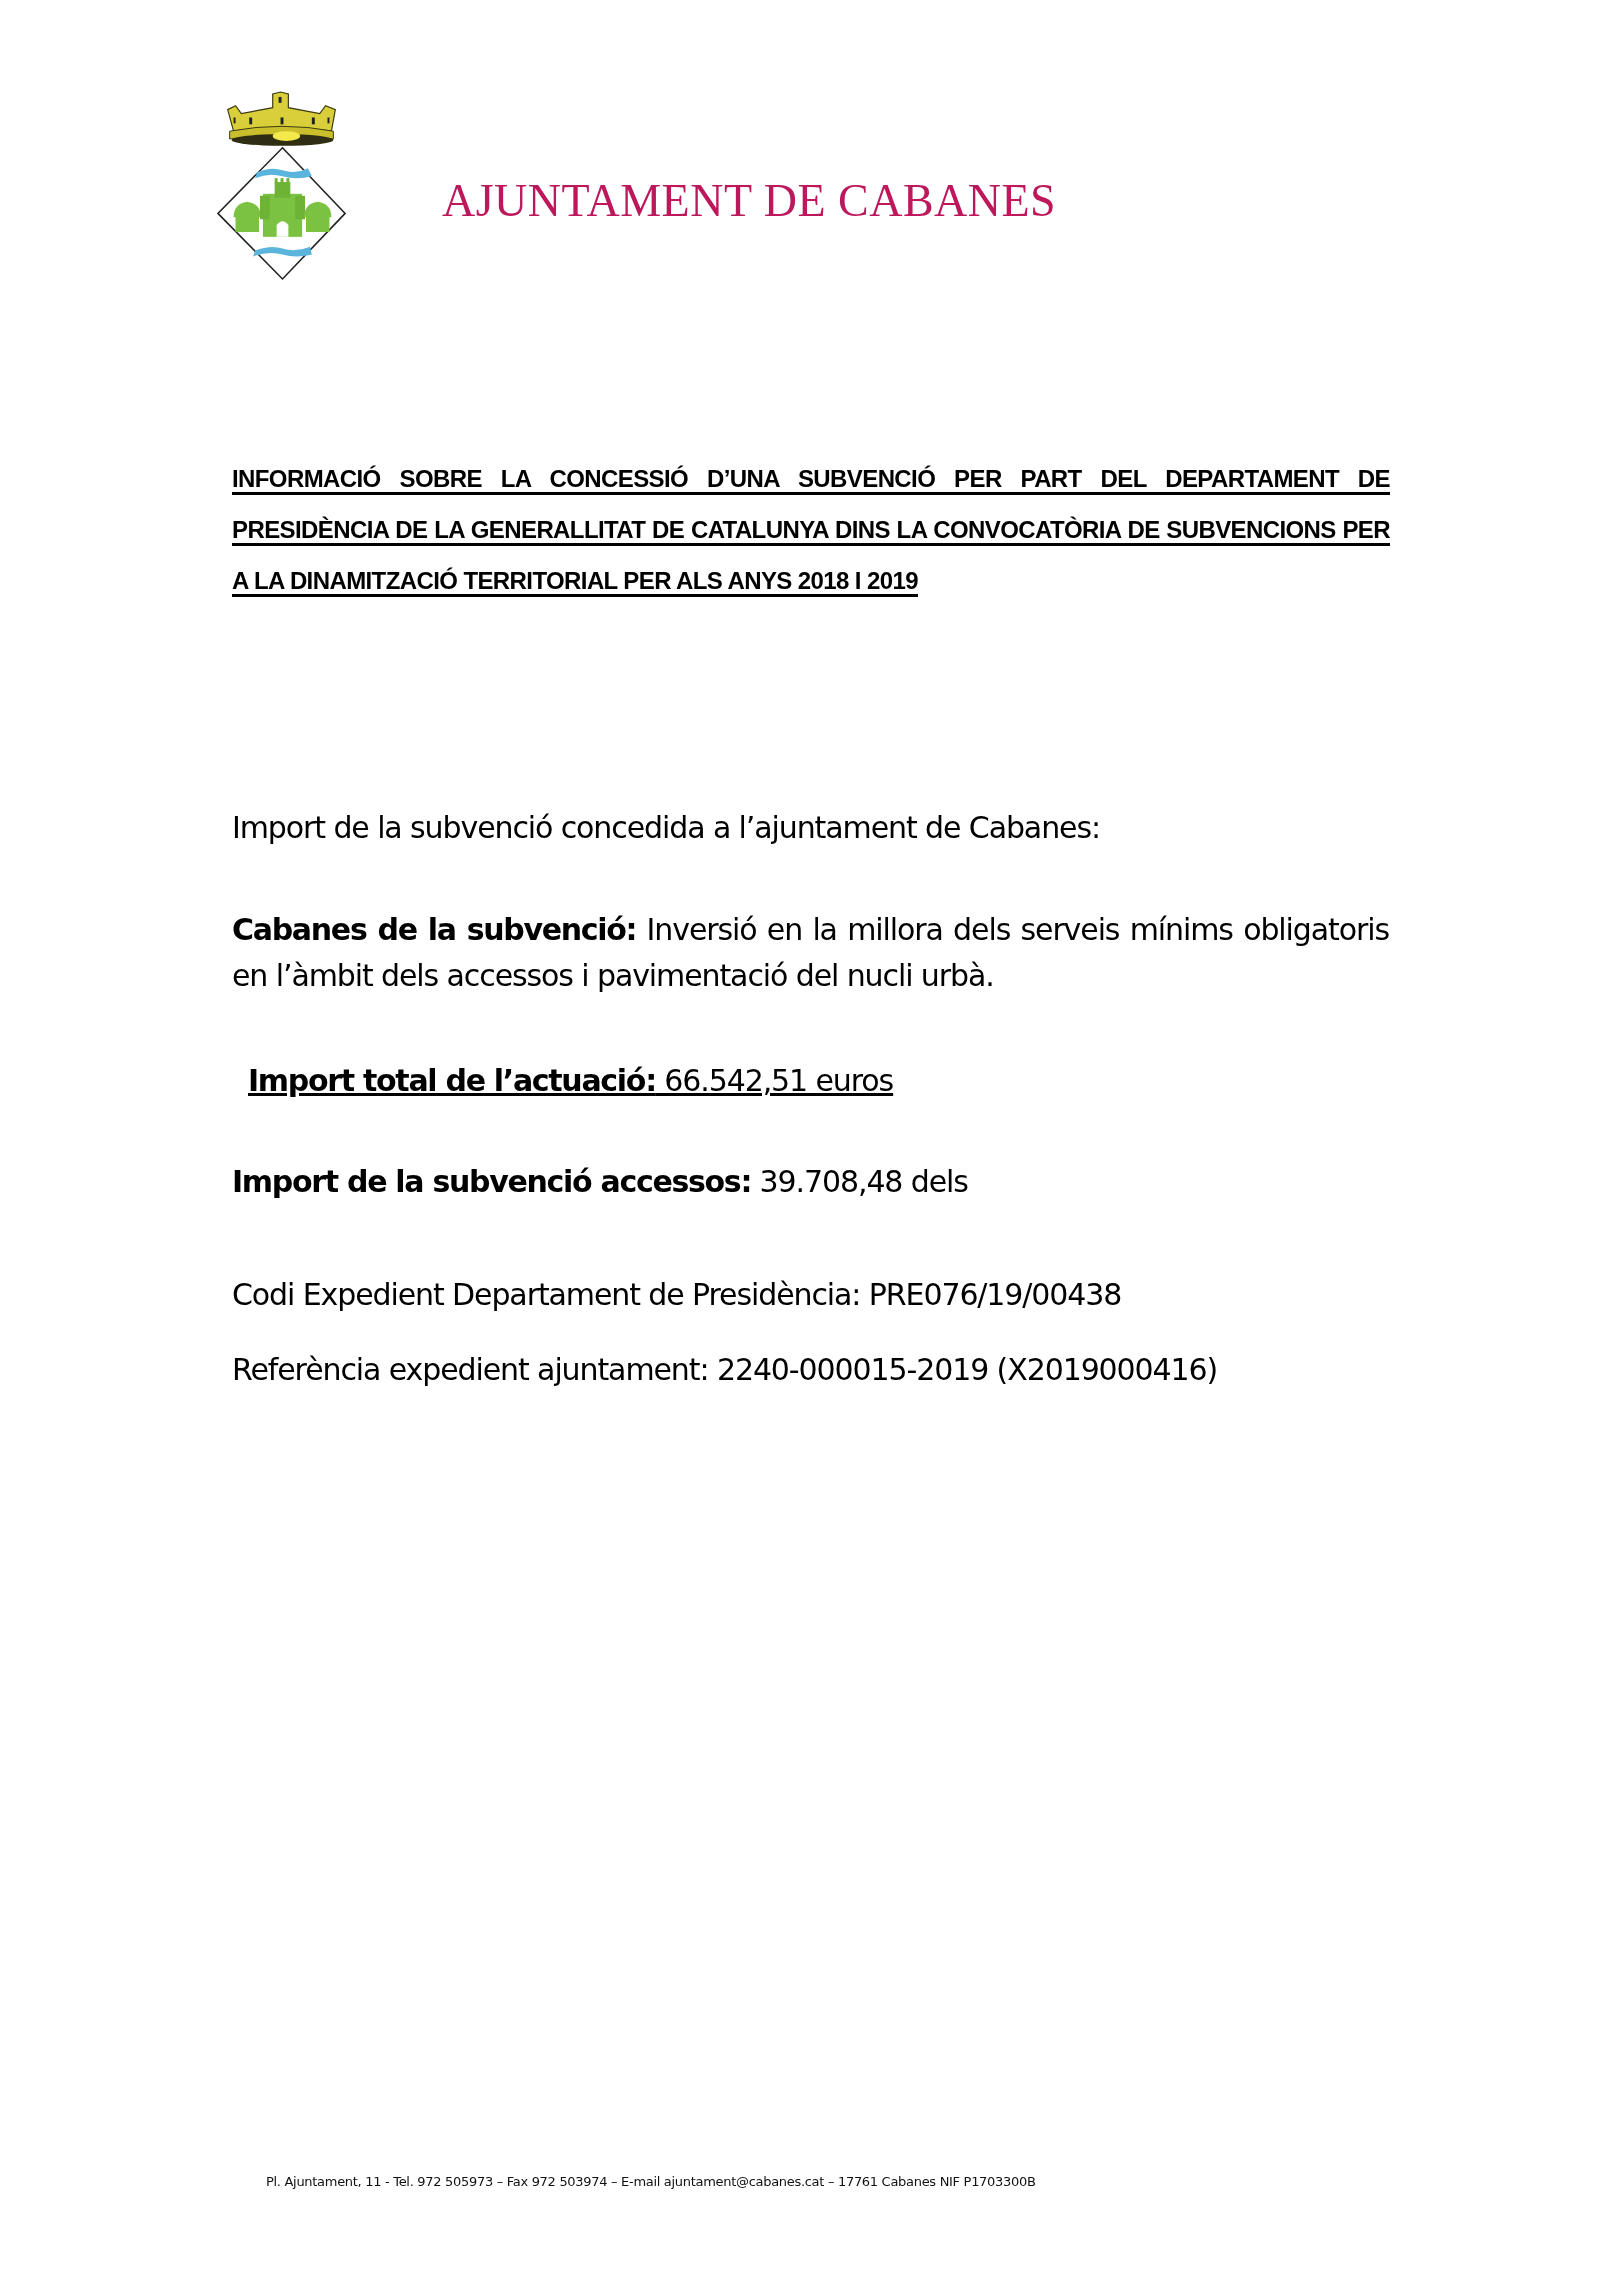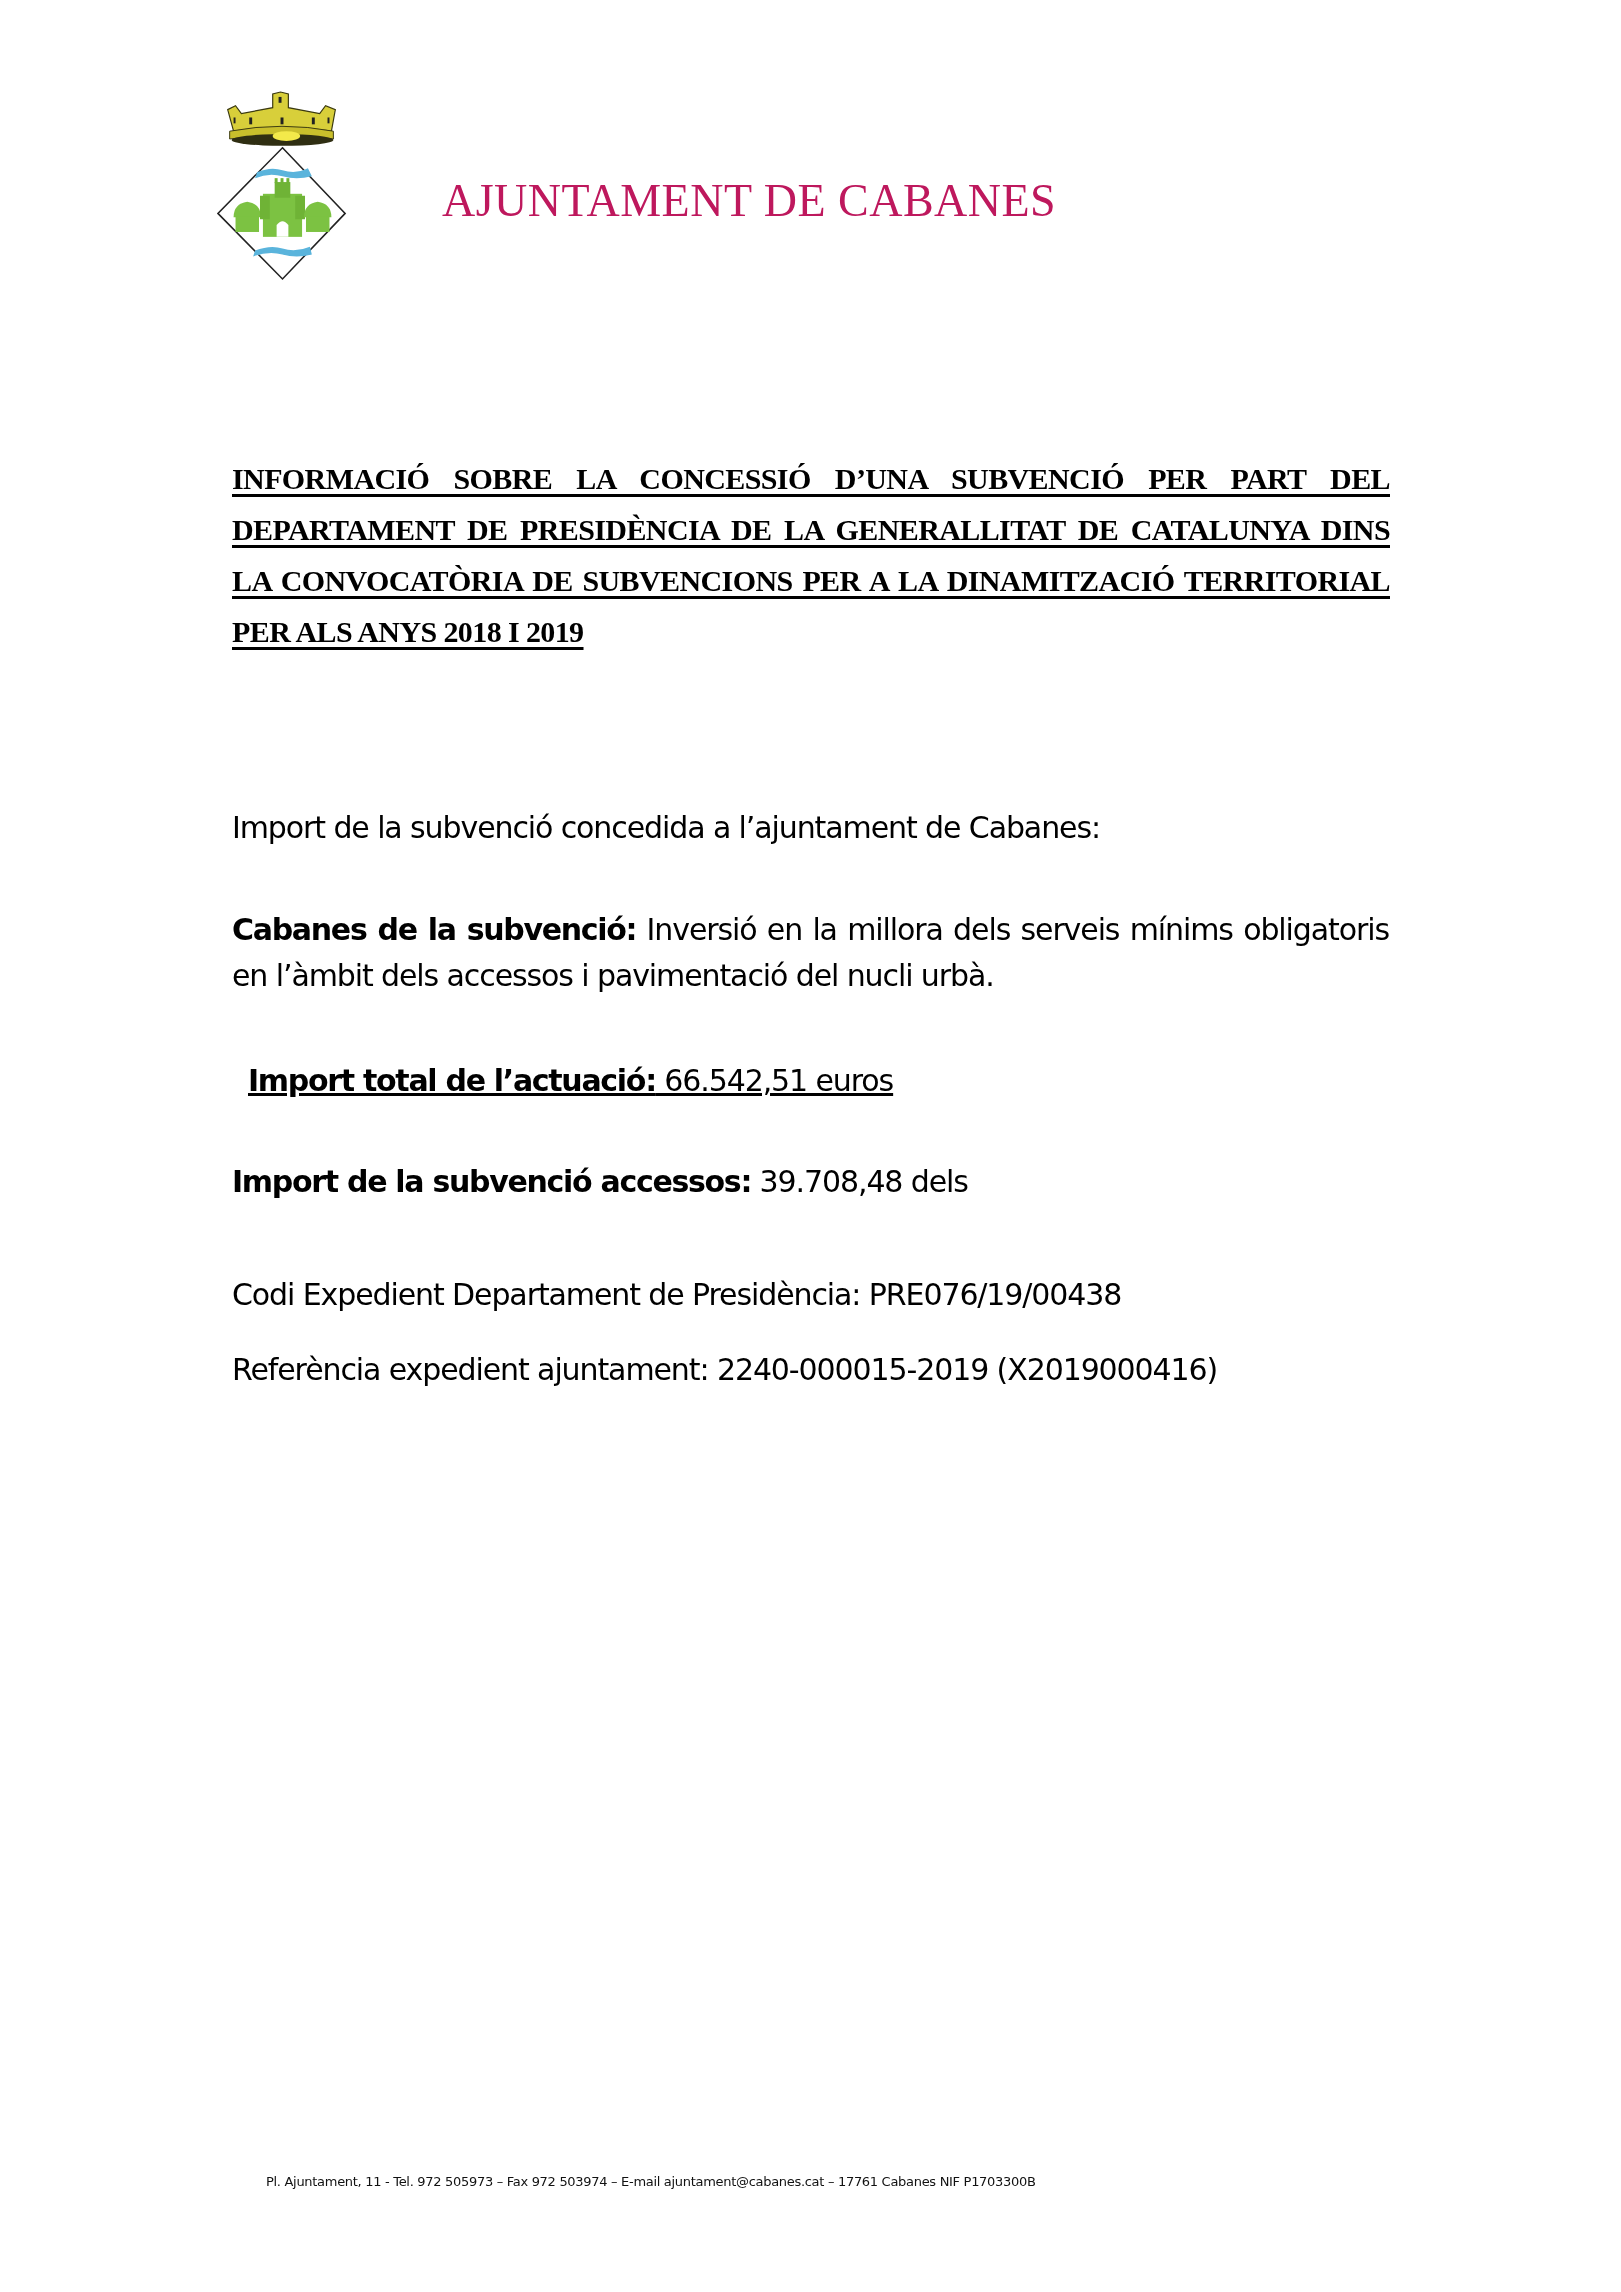--- a/index.html
+++ b/index.html
@@ -44,23 +44,23 @@
       color: #be185d;
       margin-left: 36px;
     }
 
     
     .title {
       position: absolute;
       left: 232px;
       top: 453px;
       width: 1158px;
-      font-family: Liberation Serif, serif;
+      font-family: Liberation Sans, sans-serif;
       font-weight: bold;
-      font-size: 30px;
+      font-size: 24px;
       line-height: 51px;
       text-align: justify;
       text-align-last: left;
       text-decoration: underline;
       text-decoration-thickness: 2.9px;
       text-underline-offset: 4.9px;
       letter-spacing: -0.6px;
       word-spacing: 0px;
     }
 

